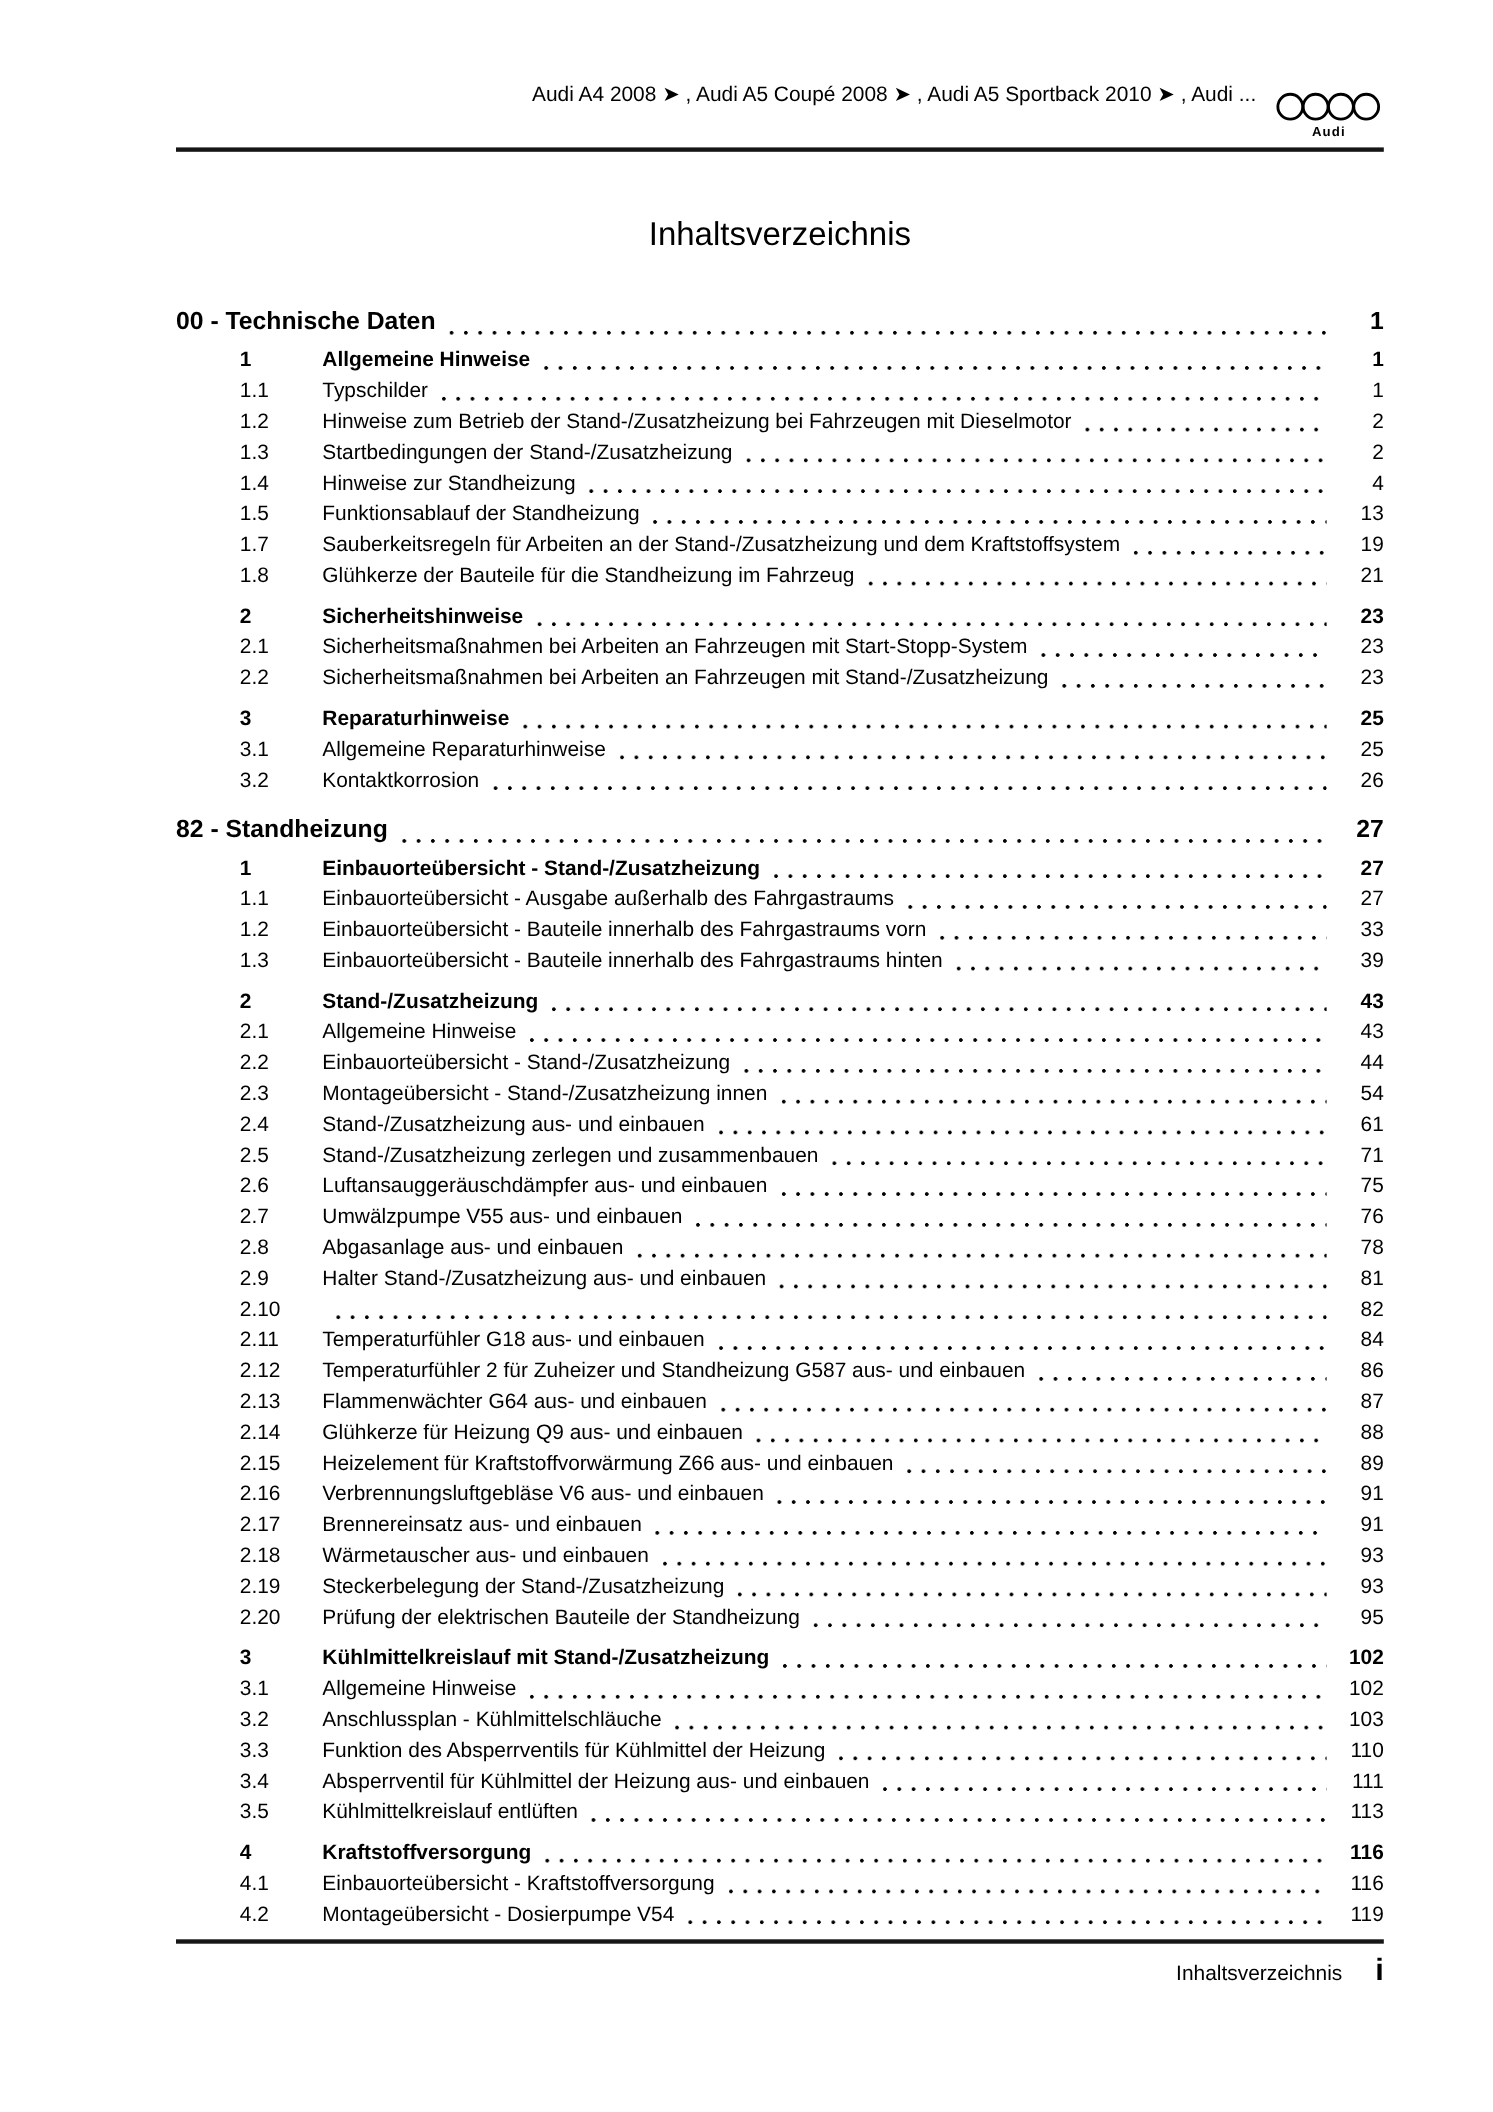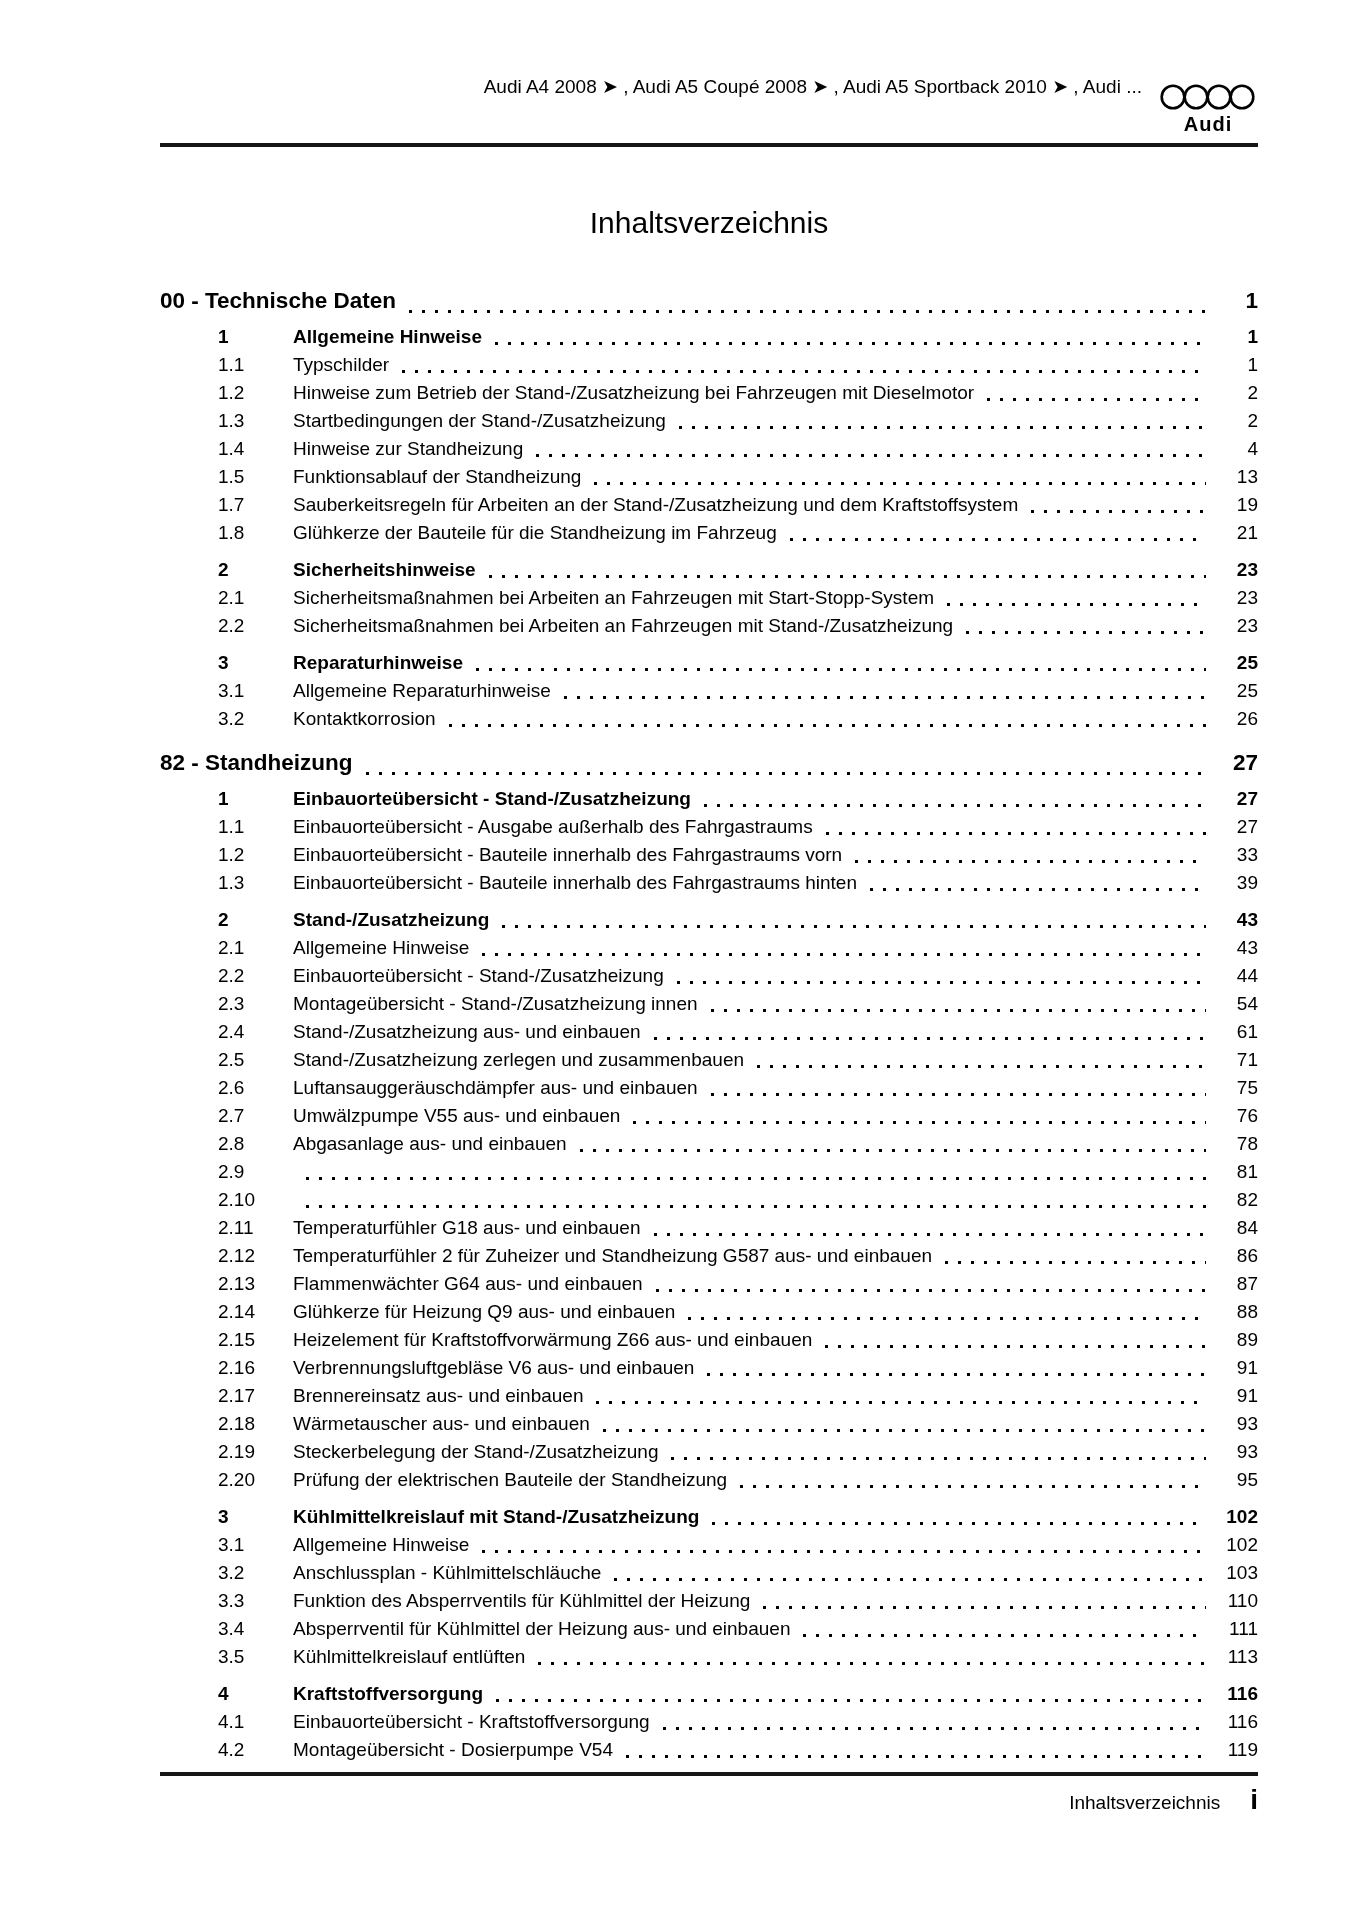--- a/index.html
+++ b/index.html
@@ -24,21 +24,21 @@
     text-align: right;
     font-size: 19px;
     line-height: 26px;
     padding-right: 16px;
     white-space: nowrap;
   }
   .logo { width: 100px; text-align: center; flex: none; padding-top: 8px; }
   .logo svg { display: block; margin: 0 auto; }
   .logo-word {
     font-weight: bold;
-    font-size: 20px;
+    font-size: 12px;
     letter-spacing: 1px;
     margin-top: 1px;
   }
   .rule { border: none; border-top: 4px solid #161616; }
   .top-rule { margin-top: 7px; }
 
   
   .toc-title {
     text-align: center;
     font-size: 30px;
@@ -294,20 +294,21 @@
           <span class="pagenum">76</span>
         </div>
         <div class="entry">
           <span class="num">2.8</span>
           <span class="etitle">Abgasanlage aus- und einbauen</span>
           <span class="leader"></span>
           <span class="pagenum">78</span>
         </div>
         <div class="entry">
           <span class="num">2.9</span>
+          <span class="etitle">Halter Stand-/Zusatzheizung aus- und einbauen</span>
           <span class="leader"></span>
           <span class="pagenum">81</span>
         </div>
         <div class="entry">
           <span class="num">2.10</span>
           <span class="leader"></span>
           <span class="pagenum">82</span>
         </div>
         <div class="entry">
           <span class="num">2.11</span>

